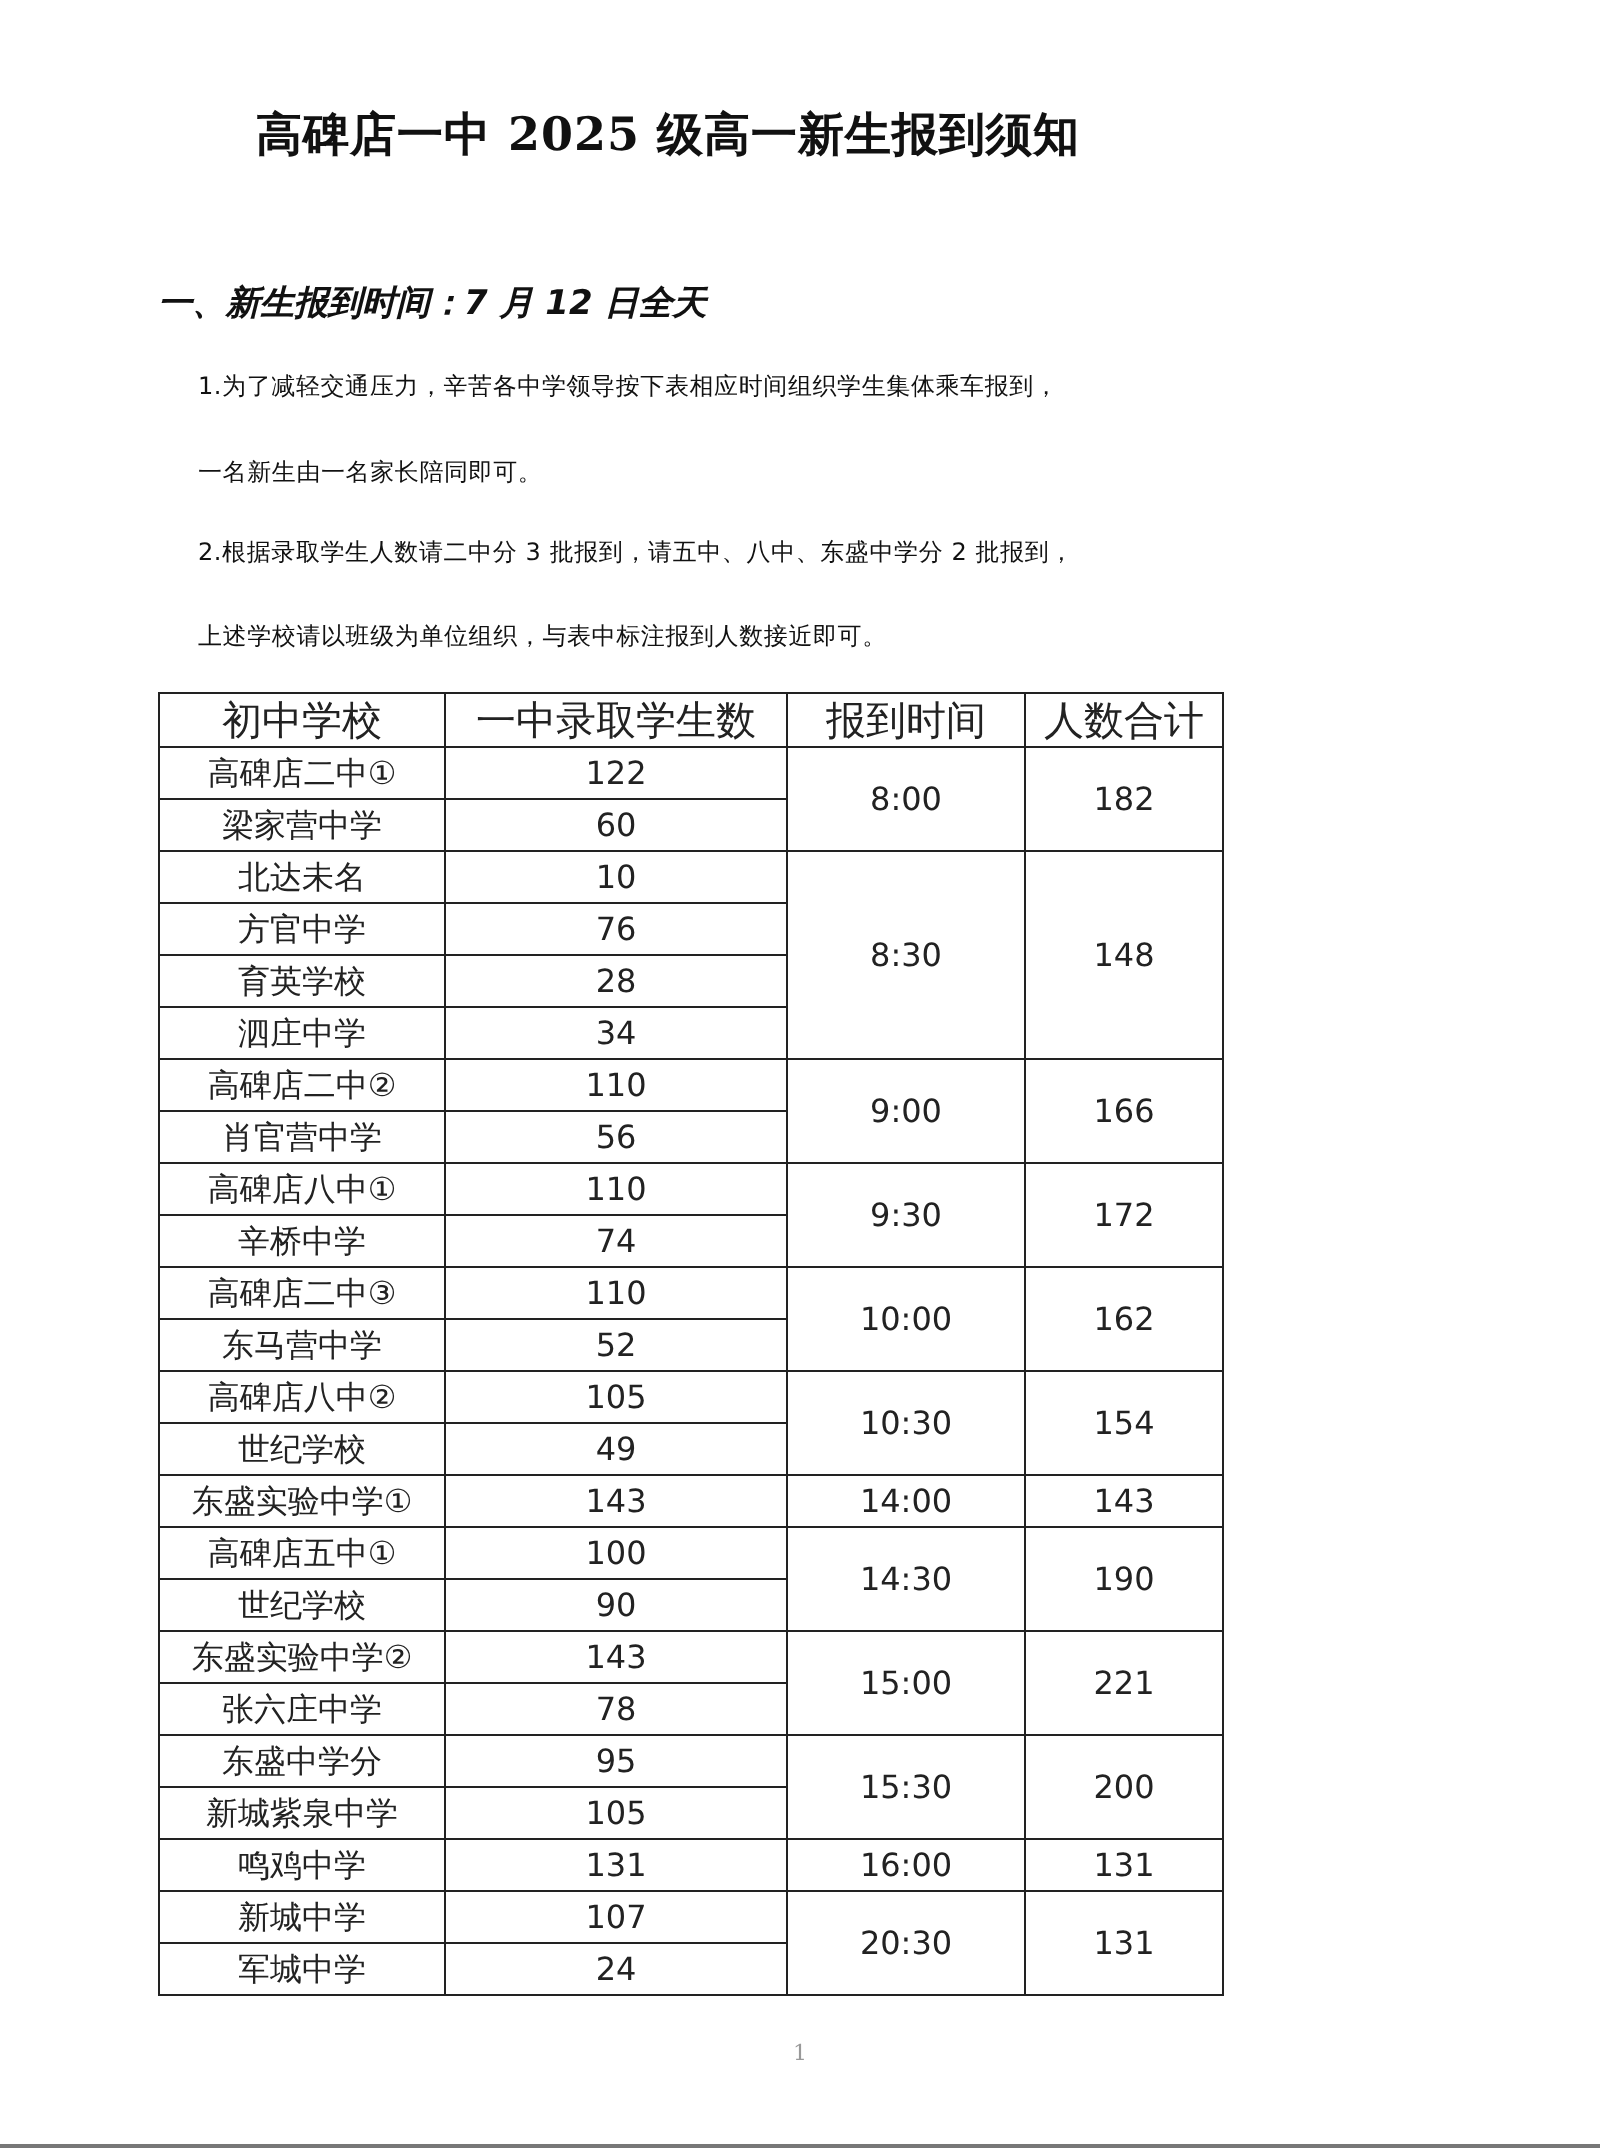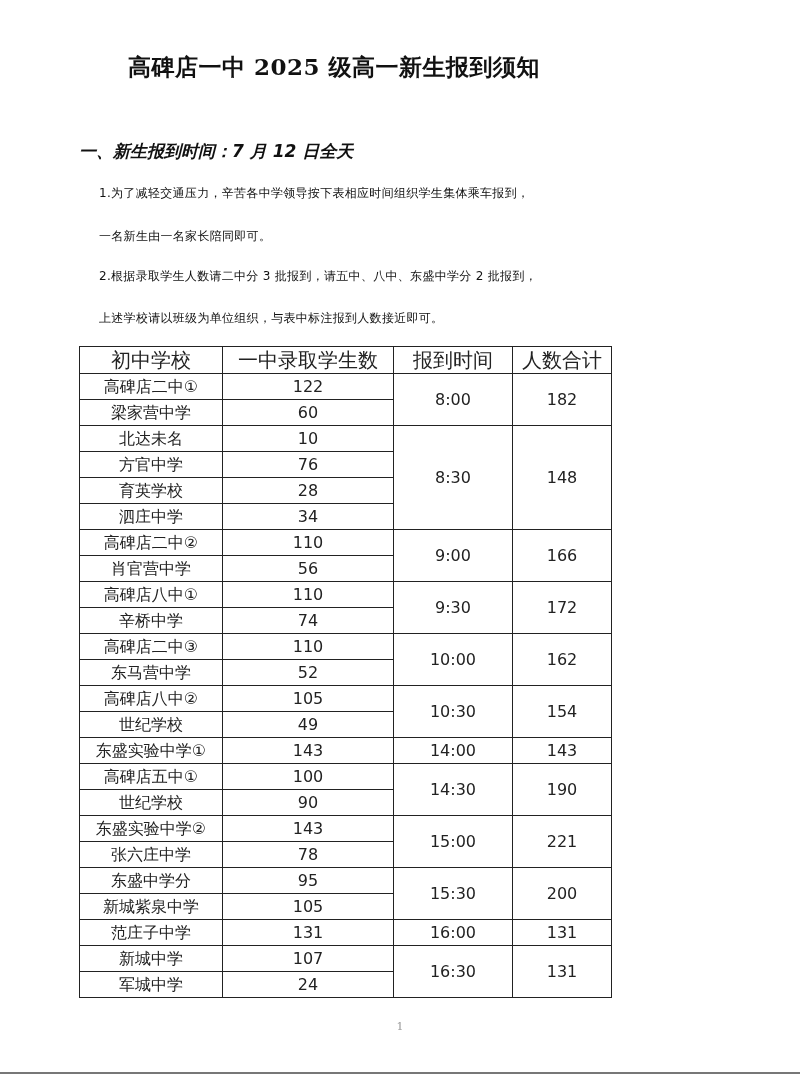--- a/index.html
+++ b/index.html
@@ -138,29 +138,29 @@
         <td>东盛中学分</td>
         <td class="big">95</td>
         <td rowspan="2">15:30</td>
         <td rowspan="2" class="big">200</td>
       </tr>
       <tr>
         <td>新城紫泉中学</td>
         <td class="big">105</td>
       </tr>
       <tr>
-        <td>范庄子中学</td>
+        <td>鸣鸡中学</td>
         <td class="big">131</td>
         <td rowspan="1">16:00</td>
         <td rowspan="1" class="big">131</td>
       </tr>
       <tr>
         <td>新城中学</td>
         <td class="big">107</td>
-        <td rowspan="2">16:30</td>
+        <td rowspan="2">20:30</td>
         <td rowspan="2" class="big">131</td>
       </tr>
       <tr>
         <td>军城中学</td>
         <td class="big">24</td>
       </tr>
     </tbody>
 </table>
 
 <div class="pagenum">1</div>

